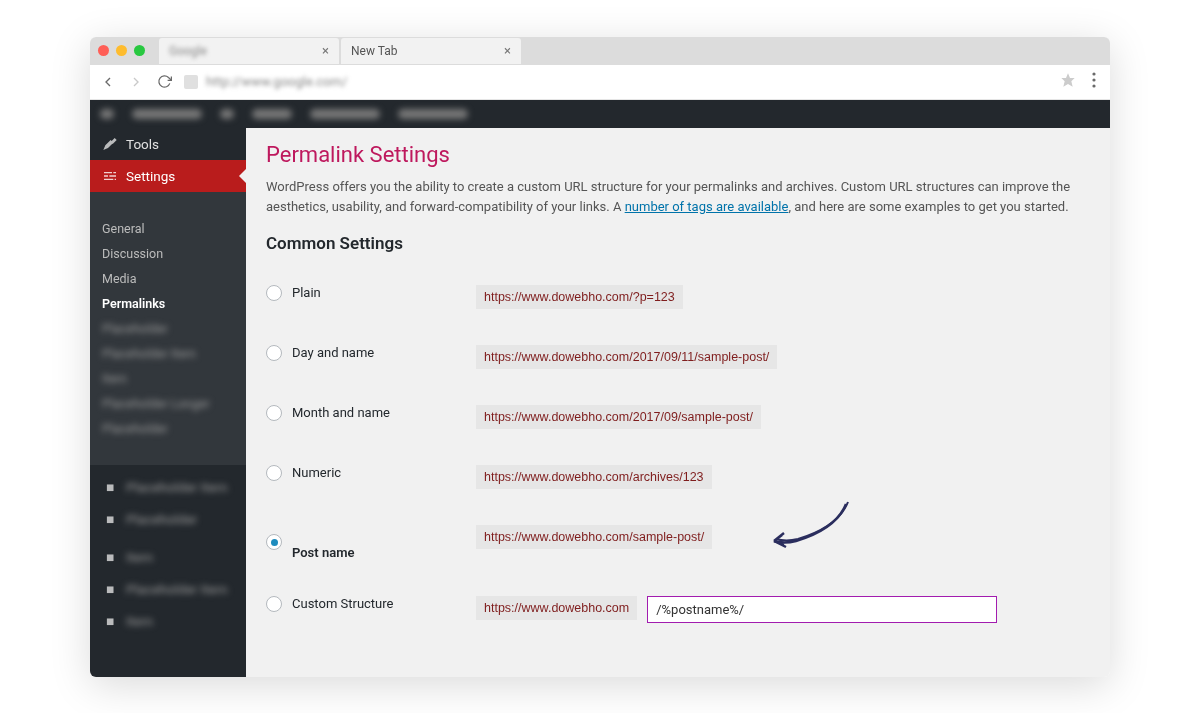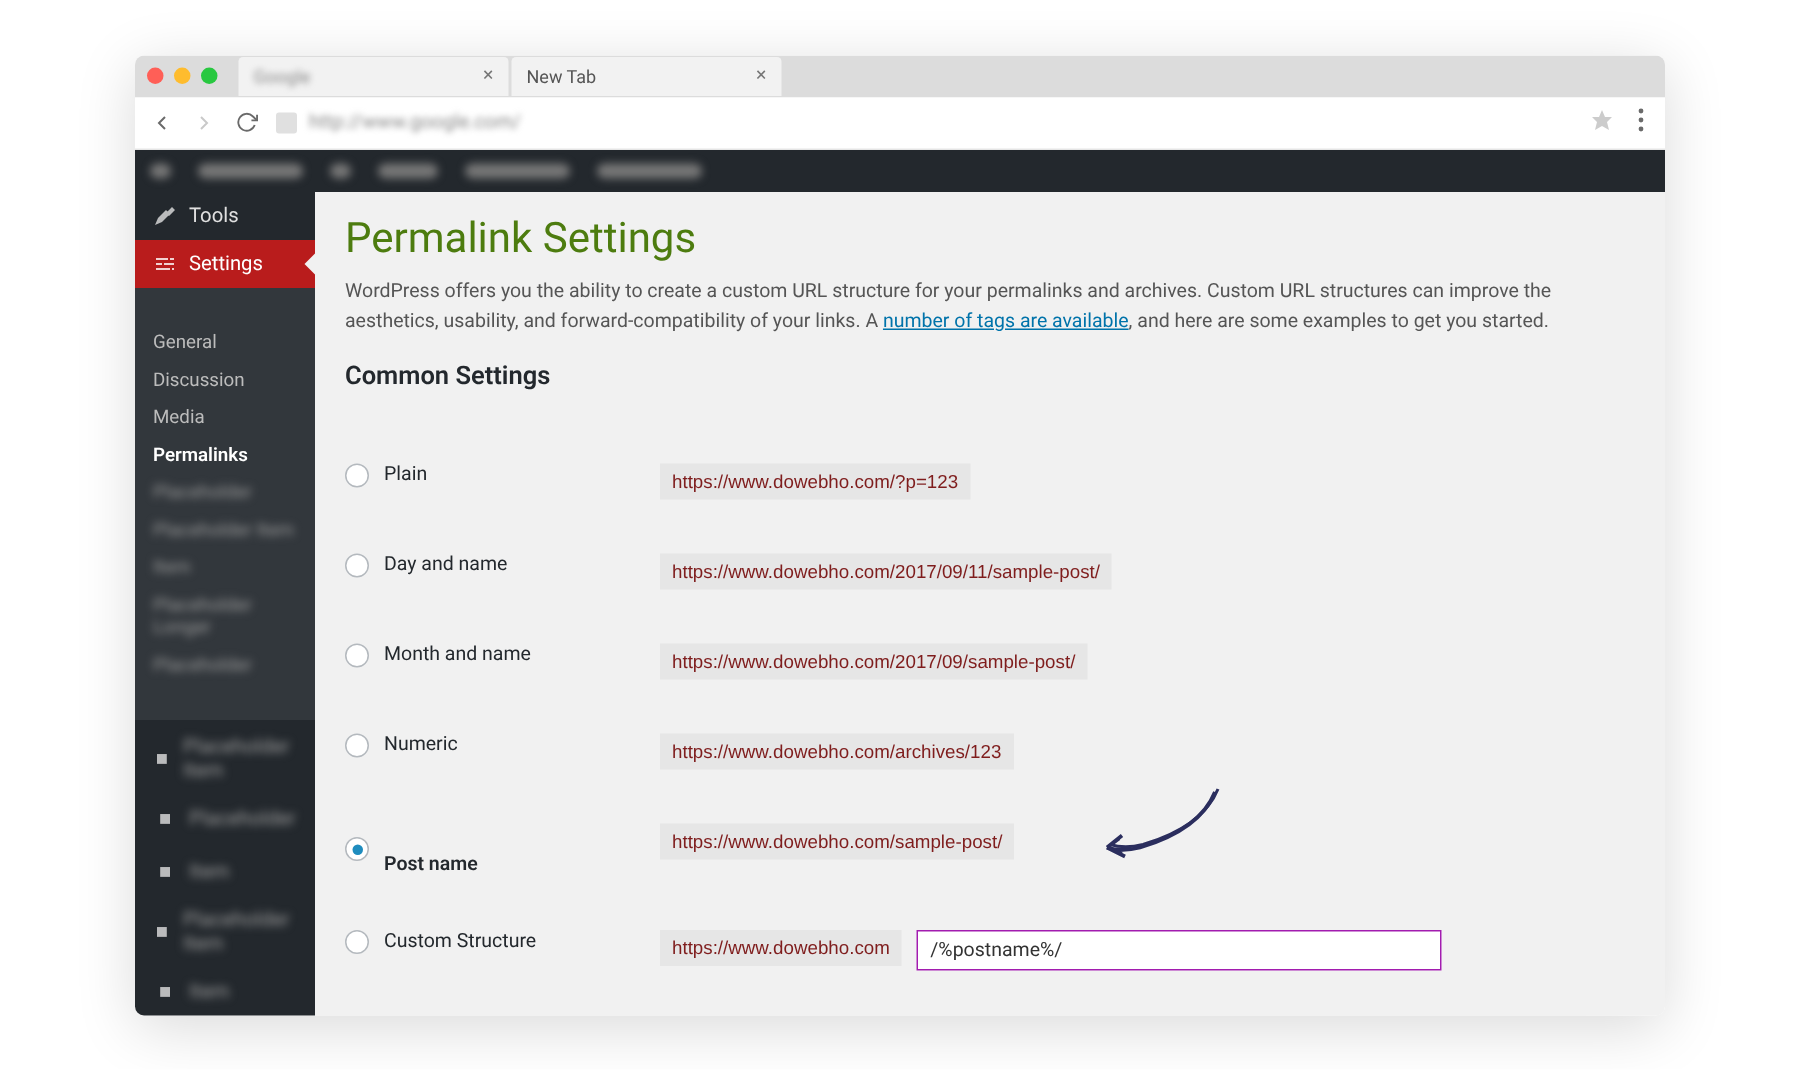--- a/index.html
+++ b/index.html
@@ -94,21 +94,21 @@
   background: #777;
 }
 
 .main {
   flex: 1;
   display: flex;
   overflow: hidden;
 }
 
 .sidebar {
-  width: 120px;
+  width: 156px;
   background: #23282d;
   color: #eee;
   display: flex;
   flex-direction: column;
   font-size: 13px;
   overflow-y: auto;
 }
 .menu-item {
   padding: 8px 12px;
   display: flex;
@@ -149,38 +149,38 @@
 .menu-sep { height: 6px; }
 
 .content {
   flex: 1;
   background: #f1f1f1;
   padding: 14px 20px 20px 20px;
   overflow-y: auto;
   position: relative;
 }
 .content h1 {
-  font-size: 28px;
+  font-size: 22px;
   font-weight: 400;
-  color: #4d7c0f;
+  color: #be185d;
   margin-bottom: 10px;
 }
 .content p.intro {
   font-size: 13px;
   color: #555;
   line-height: 1.55;
   max-width: 820px;
   margin-bottom: 16px;
 }
 .content a { color: #0073aa; text-decoration: underline; }
 .content h2 {
   font-size: 17px;
   font-weight: 600;
   color: #23282d;
-  margin-bottom: 30px;
+  margin-bottom: 14px;
 }
 .form-row {
   display: flex;
   align-items: flex-start;
   padding: 18px 0;
   gap: 10px;
 }
 .form-row .label-cell {
   width: 200px;
   display: flex;

